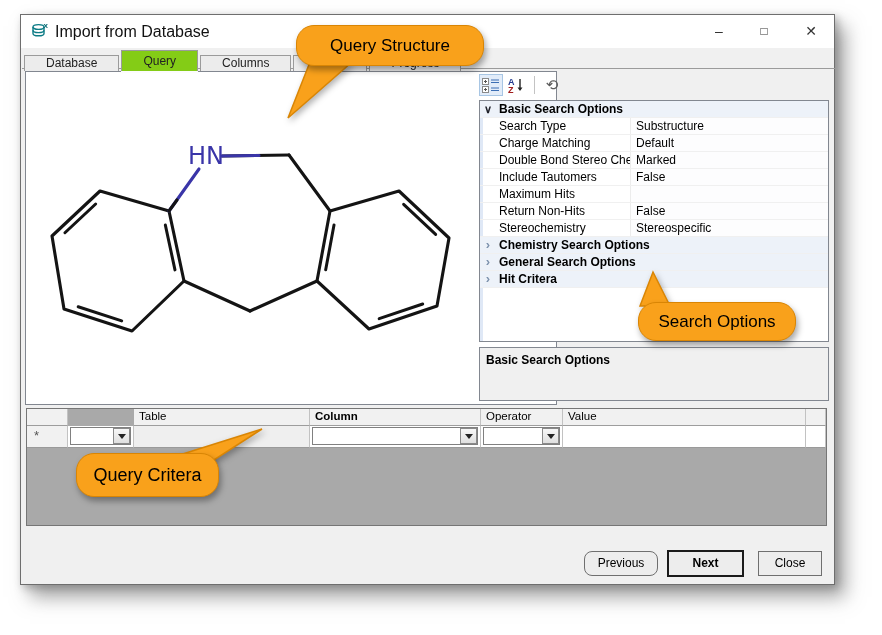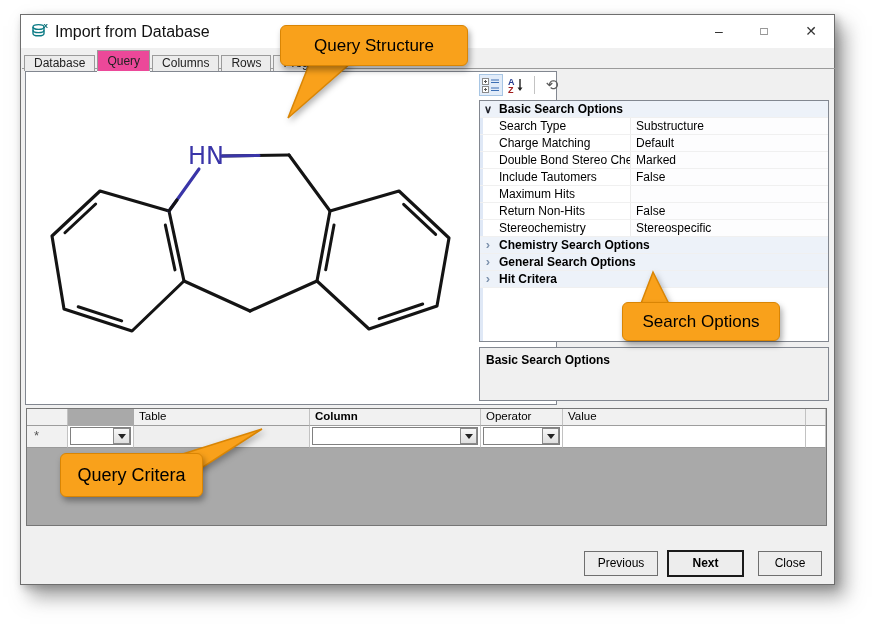--- a/index.html
+++ b/index.html
@@ -14,23 +14,23 @@
   .titlebar{position:absolute;left:0;top:0;width:100%;height:33px;background:#ffffff;}
   .title-text{position:absolute;left:34px;top:8px;font-size:16px;color:#111;}
   .app-icon{position:absolute;left:10px;top:7px;width:18px;height:18px;}
   .win-btn{position:absolute;top:2px;width:32px;height:28px;text-align:center;line-height:28px;
     font-size:14px;color:#333;}
   .win-btn.min{left:682px;} .win-btn.max{left:727px;font-size:12px;} .win-btn.close{left:774px;}
 
   
   .tabstrip{position:absolute;left:3px;top:34px;height:22px;display:flex;align-items:flex-end;}
   .tabline{position:absolute;left:1px;top:53px;width:813px;height:0;border-top:1px solid #9b9b9b;}
-  .tab{height:16px;line-height:15px;padding:0 9px;font-size:12px;color:#222;background:#ececec;
+  .tab{height:16px;line-height:15px;padding:0 21px;font-size:12px;color:#222;background:#ececec;
     border:1px solid #9b9b9b;border-bottom:none;margin-right:2px;position:relative;z-index:1;}
-  .tab.active{height:21px;line-height:20px;background:#ec4899;z-index:3;margin-top:-4px;
+  .tab.active{height:21px;line-height:20px;background:#84cc16;z-index:3;margin-top:-4px;
     box-shadow:0 2px 0 #fcfcfc;}
 
   
   .struct-panel{position:absolute;left:4px;top:56px;width:532px;height:334px;background:#fff;
     border:1px solid #828790;}
 
   
   .pg-toolbar{position:absolute;left:458px;top:57px;width:350px;height:26px;display:flex;align-items:center;}
   .tool-btn{width:24px;height:22px;display:flex;align-items:center;justify-content:center;margin-right:1px;}
   .tool-btn.pressed{background:#e2ecf9;border:1px solid #a8c6e4;}
@@ -66,28 +66,28 @@
   .combo .cbtn{position:absolute;right:0;top:0;bottom:0;width:17px;background:linear-gradient(#f7f7f7,#dfdfdf);
     border-left:1px solid #9a9a9a;display:flex;align-items:center;justify-content:center;}
   .combo .cbtn{border:1px solid #8a8a8a;}
   .arrow-dn{width:0;height:0;border-left:4px solid transparent;border-right:4px solid transparent;
     border-top:5px solid #222;}
 
   
   .btn{position:absolute;height:25px;background:#ededed;border:1px solid #6f6f6f;font-size:12px;
     color:#000;text-align:center;line-height:23px;}
   .btn.default{border:2px solid #1b1b1b;line-height:22px;font-weight:bold;}
-  #btn-previous{left:563px;top:536px;width:74px;}
+  #btn-previous{left:563px;top:536px;width:74px;border-radius:8px;}
   #btn-next{left:646px;top:535px;width:77px;height:27px;}
   #btn-close{left:737px;top:536px;width:64px;}
 
   
-  .callout{position:absolute;background:#f9a11b;border:1.5px solid #d98504;border-radius:6px;
+  .callout{position:absolute;background:#f9a11b;border:1.5px solid #d98504;border-radius:18px;
     display:flex;align-items:center;justify-content:center;color:#000;font-size:17px;
-    box-shadow:2px 4px 6px rgba(0,0,0,.35);z-index:50;}
+    box-shadow:2px 4px 6px rgba(0,0,0,.35);z-index:50;margin-left:16px;}
   #tails{position:absolute;left:0;top:0;width:882px;height:635px;pointer-events:none;z-index:49;
     filter:drop-shadow(2px 3px 3px rgba(0,0,0,.3));}
   #co-structure{left:280px;top:25px;width:188px;height:41px;}
   #co-search{left:622px;top:302px;width:158px;height:39px;}
   #co-criteria{left:60px;top:453px;width:143px;height:44px;font-size:18px;}
 </style>
 </head>
 <body>
 
 <div id="stage">

